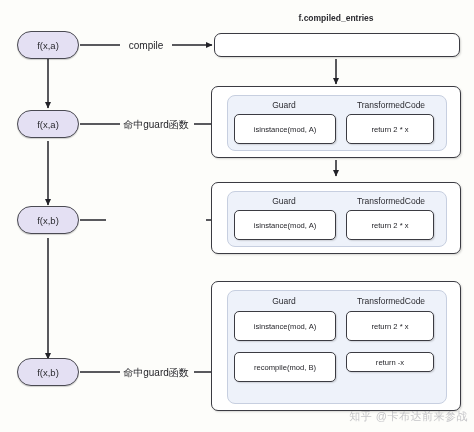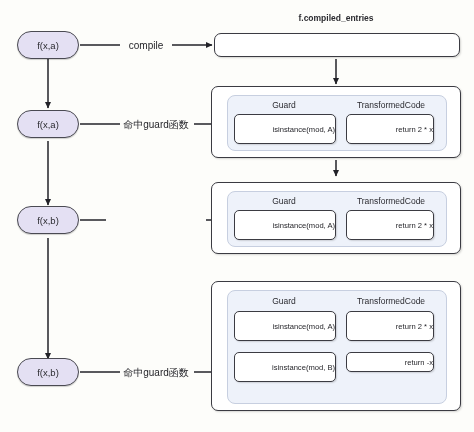--- a/index.html
+++ b/index.html
@@ -72,21 +72,21 @@
   .col-head{
     position:absolute;
     font-size:8.5px;color:#2b2b30;
     text-align:center;
   }
   .cell{
     position:absolute;
     border:1.2px solid #3b3b42;
     border-radius:5px;
     background:#ffffff;
-    display:flex;align-items:center;justify-content:flex-end;
+    display:flex;align-items:center;justify-content:center;
     font-size:7.6px;color:#25252a;
     box-shadow:1px 1px 1.5px rgba(0,0,0,.14);
     box-sizing:border-box;
   }
 
   
   .watermark{
     position:absolute;
     right:6px;bottom:8px;
     font-size:11px;
@@ -185,22 +185,23 @@
       <div class="col-head" style="left:110px;top:5px;width:106px;">TransformedCode</div>
 
       <div class="cell" style="left:6px;top:20px;width:102px;height:30px;">
         <span>isinstance(mod, A)</span>
       </div>
       <div class="cell" style="left:118px;top:20px;width:88px;height:30px;">
         <span>return 2 * x</span>
       </div>
 
       <div class="cell" style="left:6px;top:61px;width:102px;height:30px;">
-        <span>isinstance(mod, B)</span>
+        <span>recompile(mod, B)</span>
       </div>
       <div class="cell" style="left:118px;top:61px;width:88px;height:20px;">
         <span>return -x</span>
       </div>
     </div>
   </div>
 
+  <div class="watermark">知乎 @卡布达前来参战</div>
 
 </div>
 
 </body></html>

